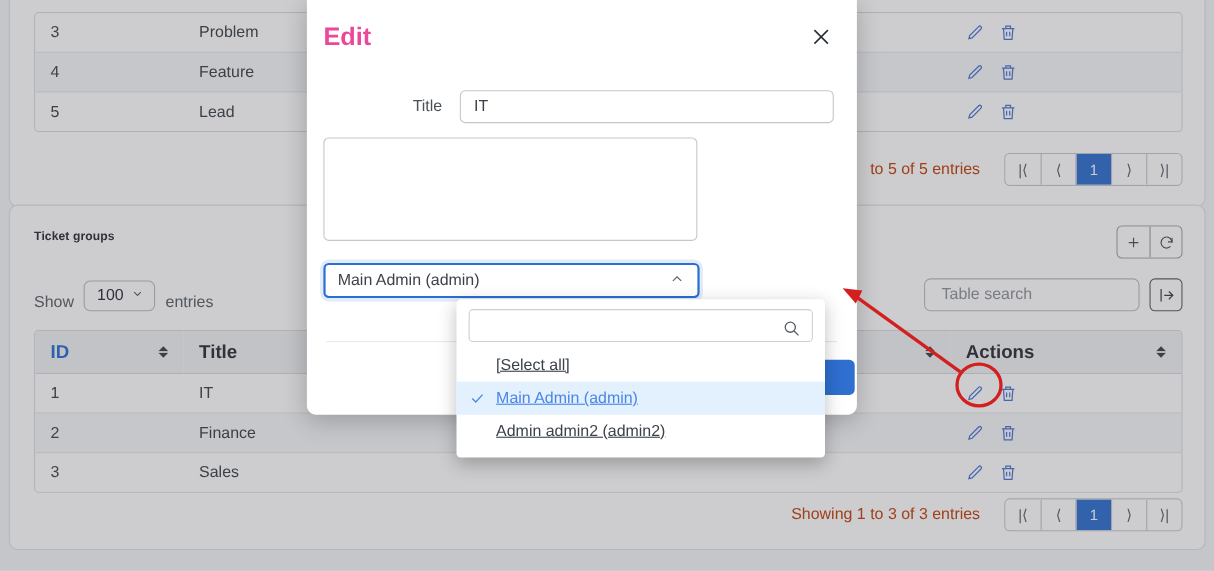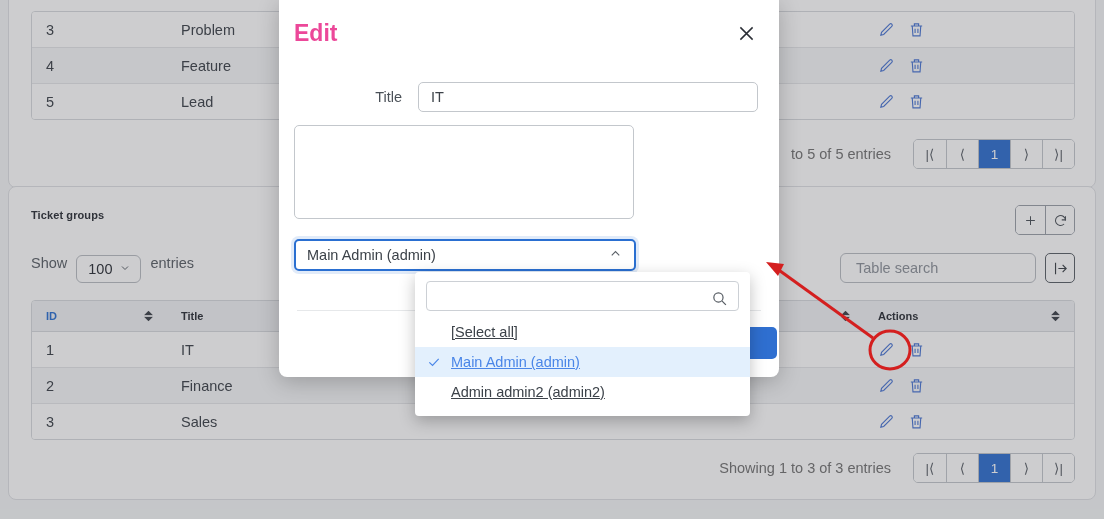--- a/index.html
+++ b/index.html
@@ -36,21 +36,21 @@
     background: #fff;
   }
   .hdr-btn {
     width: 29px; height: 28px; display: flex; align-items: center; justify-content: center;
     background: #fff; color: #4b5158;
   }
   .hdr-btn + .hdr-btn { border-left: 1px solid #9aa0a8; }
 
   .show-row {
     position: absolute; left: 22px; top: 68px;
-    display: flex; align-items: flex-start; gap: 9px;
+    display: flex; align-items: flex-end; gap: 9px;
     font-size: 14.5px; color: #5a6067;
   }
   .show-select {
     display: flex; align-items: center; gap: 7px;
     border: 1px solid #b9bdc3; border-radius: 6px;
     padding: 5px 9px 5px 11px; background: #fff;
     font-size: 14.5px; color: #2b2f36;
   }
 
   .tbl-search-wrap {
@@ -69,21 +69,21 @@
     background: #fff; display: flex; align-items: center; justify-content: center;
     color: #3a4046;
   }
 
   table { border-collapse: collapse; width: 100%; table-layout: fixed; }
   .tbl-wrap {
     position: absolute; left: 22px; right: 20px; top: 113px;
     border: 1px solid #d7dade; border-radius: 4px; overflow: hidden; background: #fff;
   }
   th {
-    background: #f1f2f4; font-size: 11px; font-weight: bold;
+    background: #f1f2f4; font-size: 17px; font-weight: bold;
     color: #2b2f36; text-align: left; padding: 9px 14px;
     border-bottom: 1px solid #d7dade; position: relative;
   }
   th.sorted { color: #2a6fd1; }
   td {
     font-size: 14.5px; color: #3c4249; padding: 9px 14px;
     border-bottom: 1px solid #e4e6e9; background: #fff;
   }
   tr:last-child td { border-bottom: none; }
   tr.alt td { background: #f6f7f8; }
@@ -93,21 +93,21 @@
   }
   .col-id { width: 135px; }
   .col-actions { width: 210px; }
   .acts { display: flex; gap: 13px; align-items: center; }
   .ic-pencil, .ic-trash { color: #4a76d4; display: inline-flex; }
 
   .foot {
     position: absolute; right: 20px; bottom: 16px;
     display: flex; align-items: center; gap: 22px;
   }
-  .foot-text { font-size: 14.5px; color: #737373; }
+  .foot-text { font-size: 14.5px; color: #c2410c; }
   .pager { display: flex; border: 1px solid #c3c7cc; border-radius: 5px; overflow: hidden; background: #fff; }
   .pg {
     width: 32px; height: 28px; display: flex; align-items: center; justify-content: center;
     font-size: 13.5px; color: #5d636a; background: #fff;
   }
   .pg + .pg { border-left: 1px solid #c3c7cc; }
   .pg.active { background: #2f6fd0; color: #fff; font-weight: normal; }
 
   
   .backdrop { position: absolute; inset: 0; background: rgba(60,63,68,0.26); }

